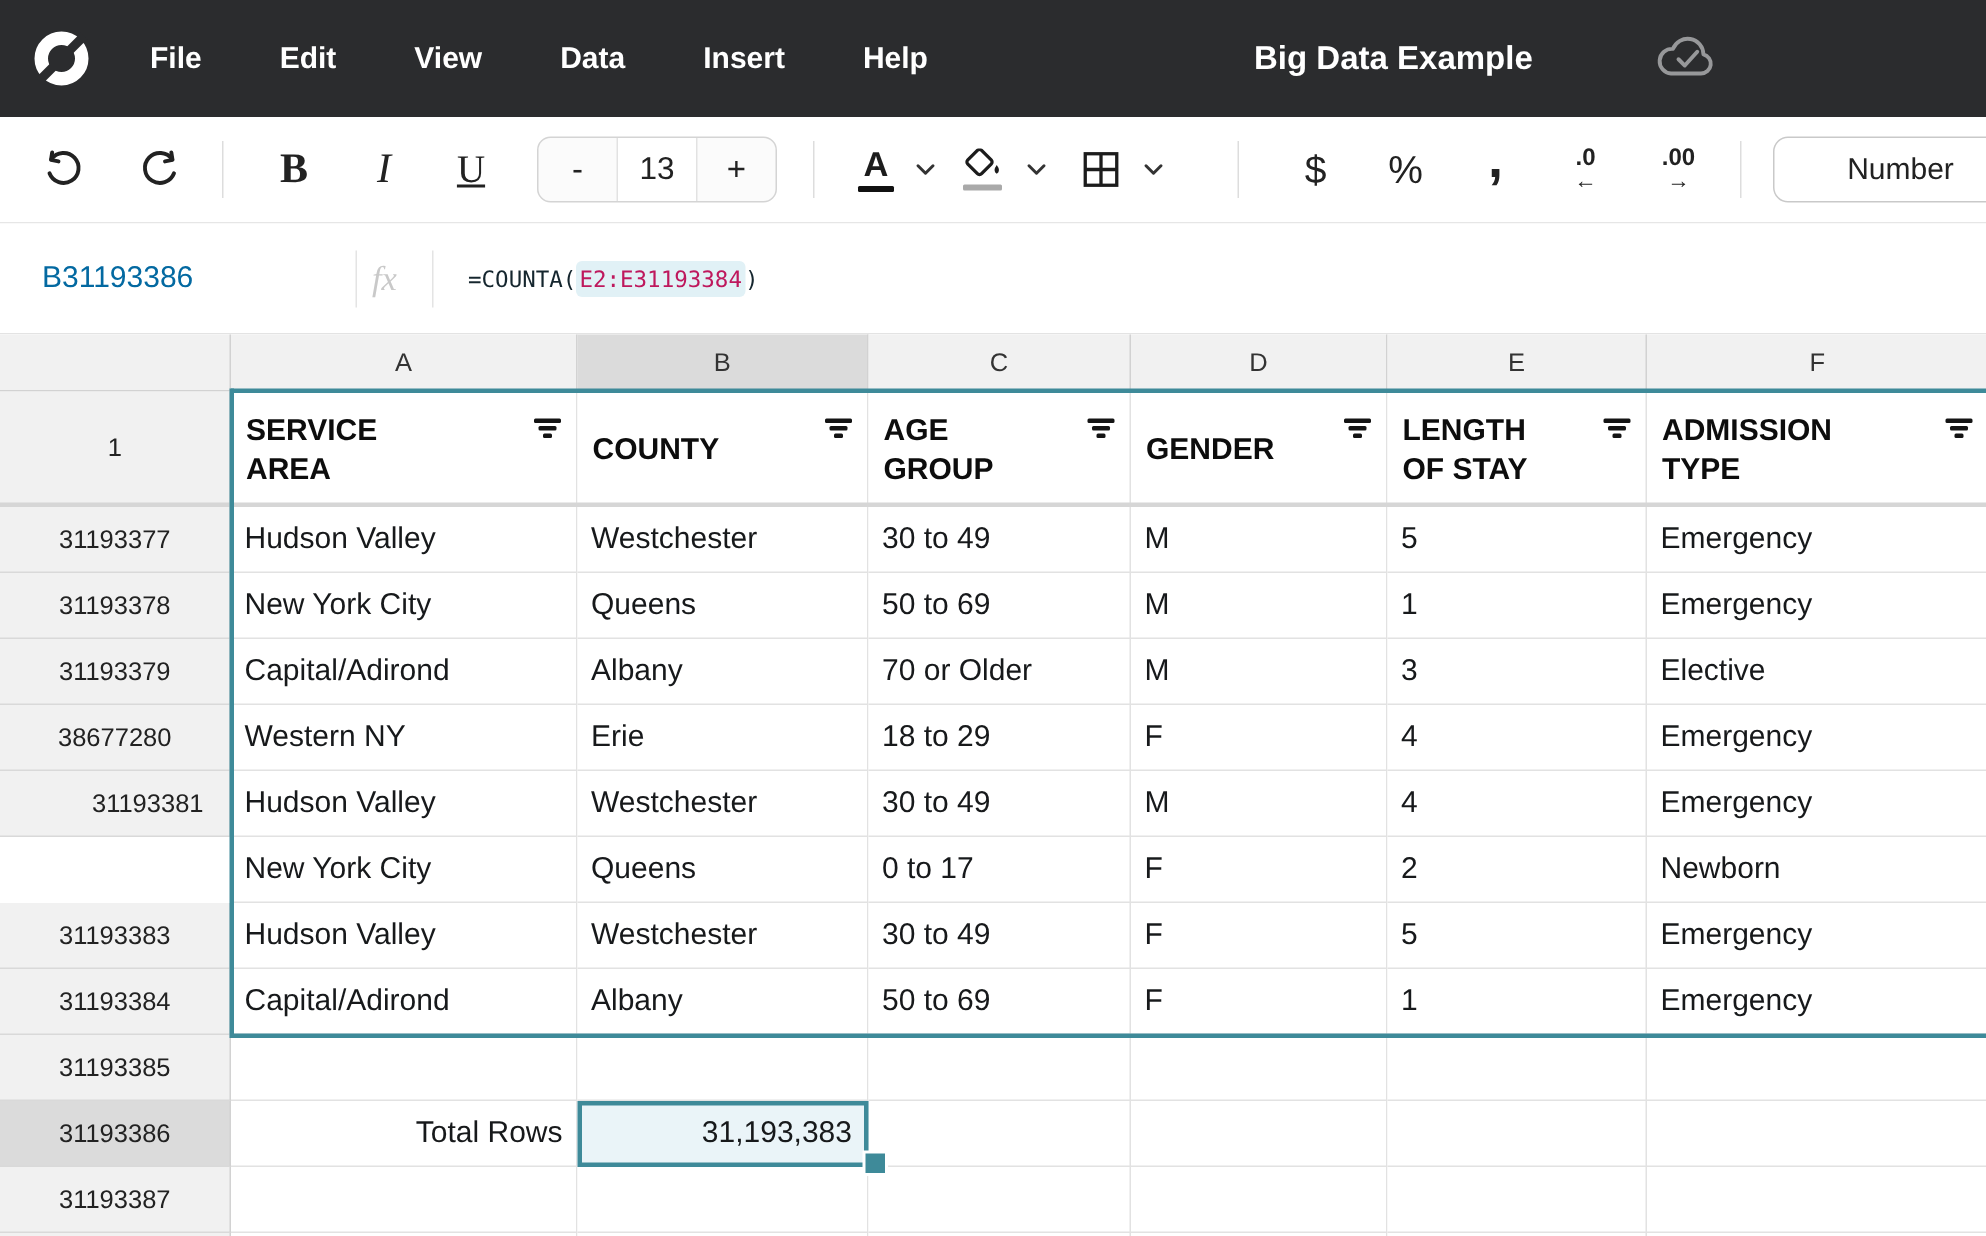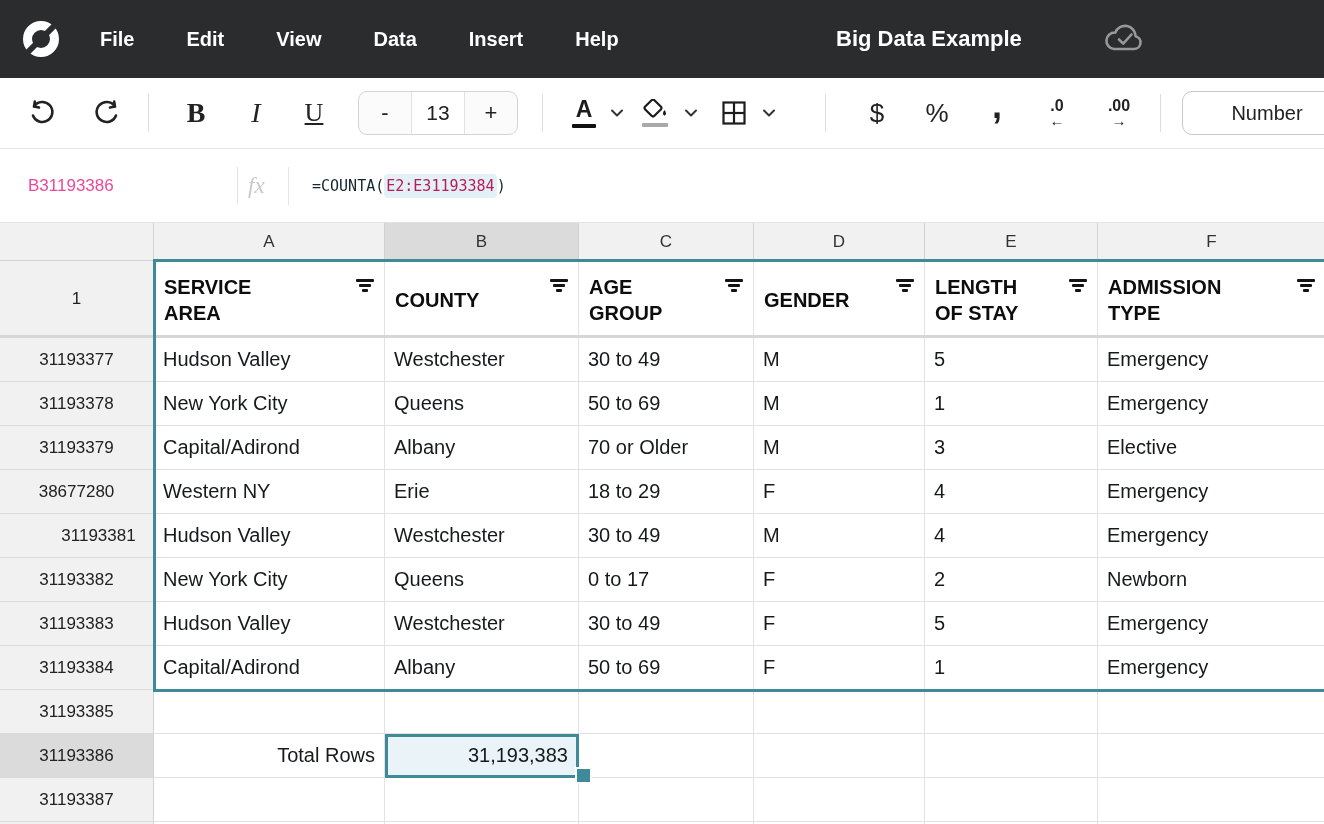--- a/index.html
+++ b/index.html
@@ -37,21 +37,21 @@
   .dec { display:flex; flex-direction:column; align-items:center; line-height:15px; font-weight:600; font-size:16px; }
   .dec .arr { font-size:15px; font-weight:400; }
   .fmt-btn { position:absolute; left:1182px; top:13px; width:170px; height:44px; border:1.5px solid #c9c9c9;
              border-radius:10px; background:#fff; font-size:20px; color:#222; display:flex; align-items:center;
              justify-content:center; font-family:"Liberation Sans", sans-serif; }
 
   
   .formulabar { position:absolute; left:0; top:149px; width:1324px; height:74px; background:#fff;
                 border-bottom:1px solid #e3e3e3; }
   .namebox { position:absolute; left:28px; top:0; height:73px; display:flex; align-items:center;
-             font-size:17px; color:#ec4899; }
+             font-size:20px; color:#0369a1; }
   .fb-div { position:absolute; top:18px; width:1px; height:38px; background:#e4e4e4; }
   .fx { position:absolute; left:248px; top:0; height:73px; display:flex; align-items:center;
         font-family:"Liberation Serif", serif; font-style:italic; font-size:23px; color:#c9c9c9; }
   .formula { position:absolute; left:312px; top:0; height:73px; display:flex; align-items:center;
              font-family:"DejaVu Sans Mono", monospace; font-size:15px; color:#15262e; }
   .formula .range { color:#be185d; background:#E1F1F6; border-radius:4px; padding:3px 2px; }
 
   
   .sheet { position:absolute; left:0; top:223px; width:1324px; height:601px; background:#fff; }
   .colhdr { position:absolute; background:#f1f1f1; border-right:1px solid #d2d2d2;
@@ -212,21 +212,20 @@
       <div class="colhdr" style="left: 579px; top: 0px; width: 175px; height: 38px;">C</div>
       <div class="colhdr" style="left: 754px; top: 0px; width: 171px; height: 38px;">D</div>
       <div class="colhdr" style="left: 925px; top: 0px; width: 173px; height: 38px;">E</div>
       <div class="colhdr" style="left: 1098px; top: 0px; width: 228px; height: 38px;">F</div>
       <div class="rowhdr" style="left: 0px; top: 38px; width: 154px; height: 77px;">1</div>
       <div class="rowhdr" style="left: 0px; top: 115px; width: 154px; height: 44px;">31193377</div>
       <div class="rowhdr" style="left: 0px; top: 159px; width: 154px; height: 44px;">31193378</div>
       <div class="rowhdr" style="left: 0px; top: 203px; width: 154px; height: 44px;">31193379</div>
       <div class="rowhdr" style="left: 0px; top: 247px; width: 154px; height: 44px;">38677280</div>
       <div class="rowhdr" style="left: 0px; top: 291px; width: 154px; height: 44px; padding-left: 44px;">31193381</div>
-      <div class="rowhdr" style="left: 0px; top: 335px; width: 154px; height: 44px;">31193382</div>
       <div class="rowhdr" style="left: 0px; top: 379px; width: 154px; height: 44px;">31193383</div>
       <div class="rowhdr" style="left: 0px; top: 423px; width: 154px; height: 44px;">31193384</div>
       <div class="rowhdr" style="left: 0px; top: 467px; width: 154px; height: 44px;">31193385</div>
       <div class="rowhdr sel" style="left: 0px; top: 511px; width: 154px; height: 44px;">31193386</div>
       <div class="rowhdr" style="left: 0px; top: 555px; width: 154px; height: 44px;">31193387</div>
       <div class="rowhdr" style="left: 0px; top: 599px; width: 154px; height: 44px;"></div>
       <div class="hcell" style="left: 154px; top: 38px; width: 231px; height: 77px;"><span>SERVICE
 AREA</span><span class="filtericon"><i style="width: 18px;"></i><i style="width: 12px;"></i><i style="width: 6px;"></i></span></div>
       <div class="hcell" style="left: 385px; top: 38px; width: 194px; height: 77px;"><span>COUNTY</span><span class="filtericon"><i style="width: 18px;"></i><i style="width: 12px;"></i><i style="width: 6px;"></i></span></div>
       <div class="hcell" style="left: 579px; top: 38px; width: 175px; height: 77px;"><span>AGE

